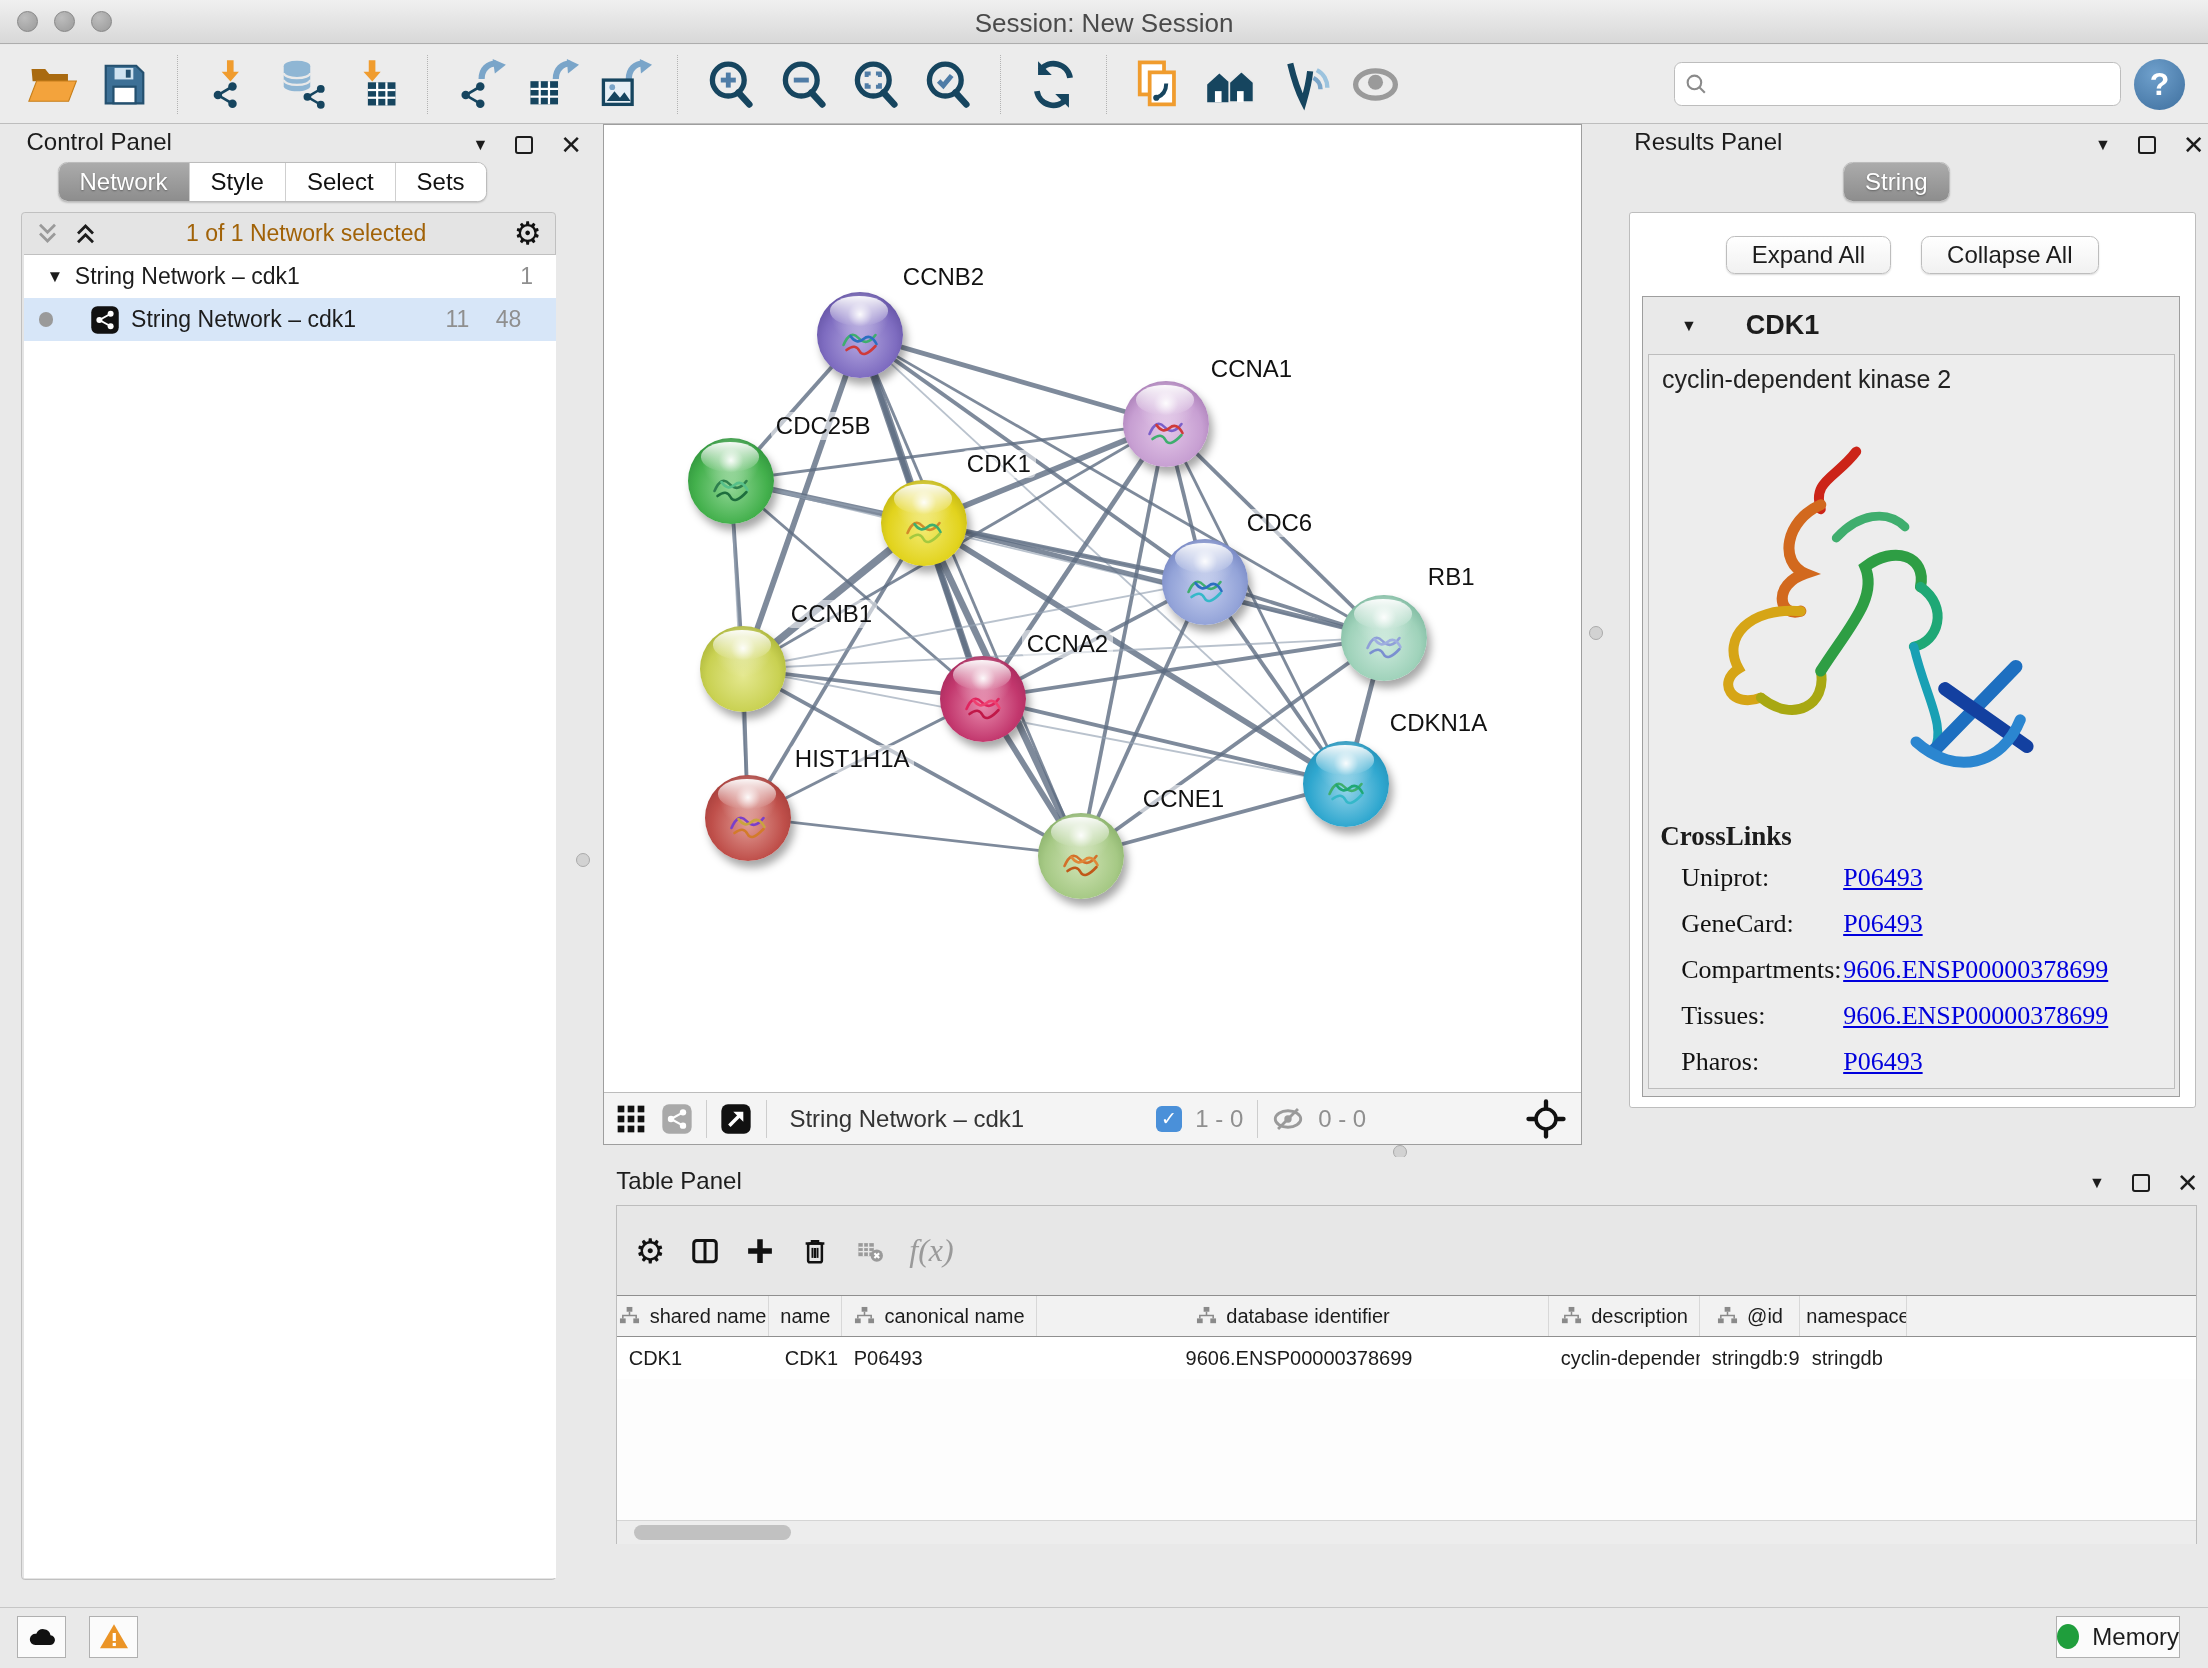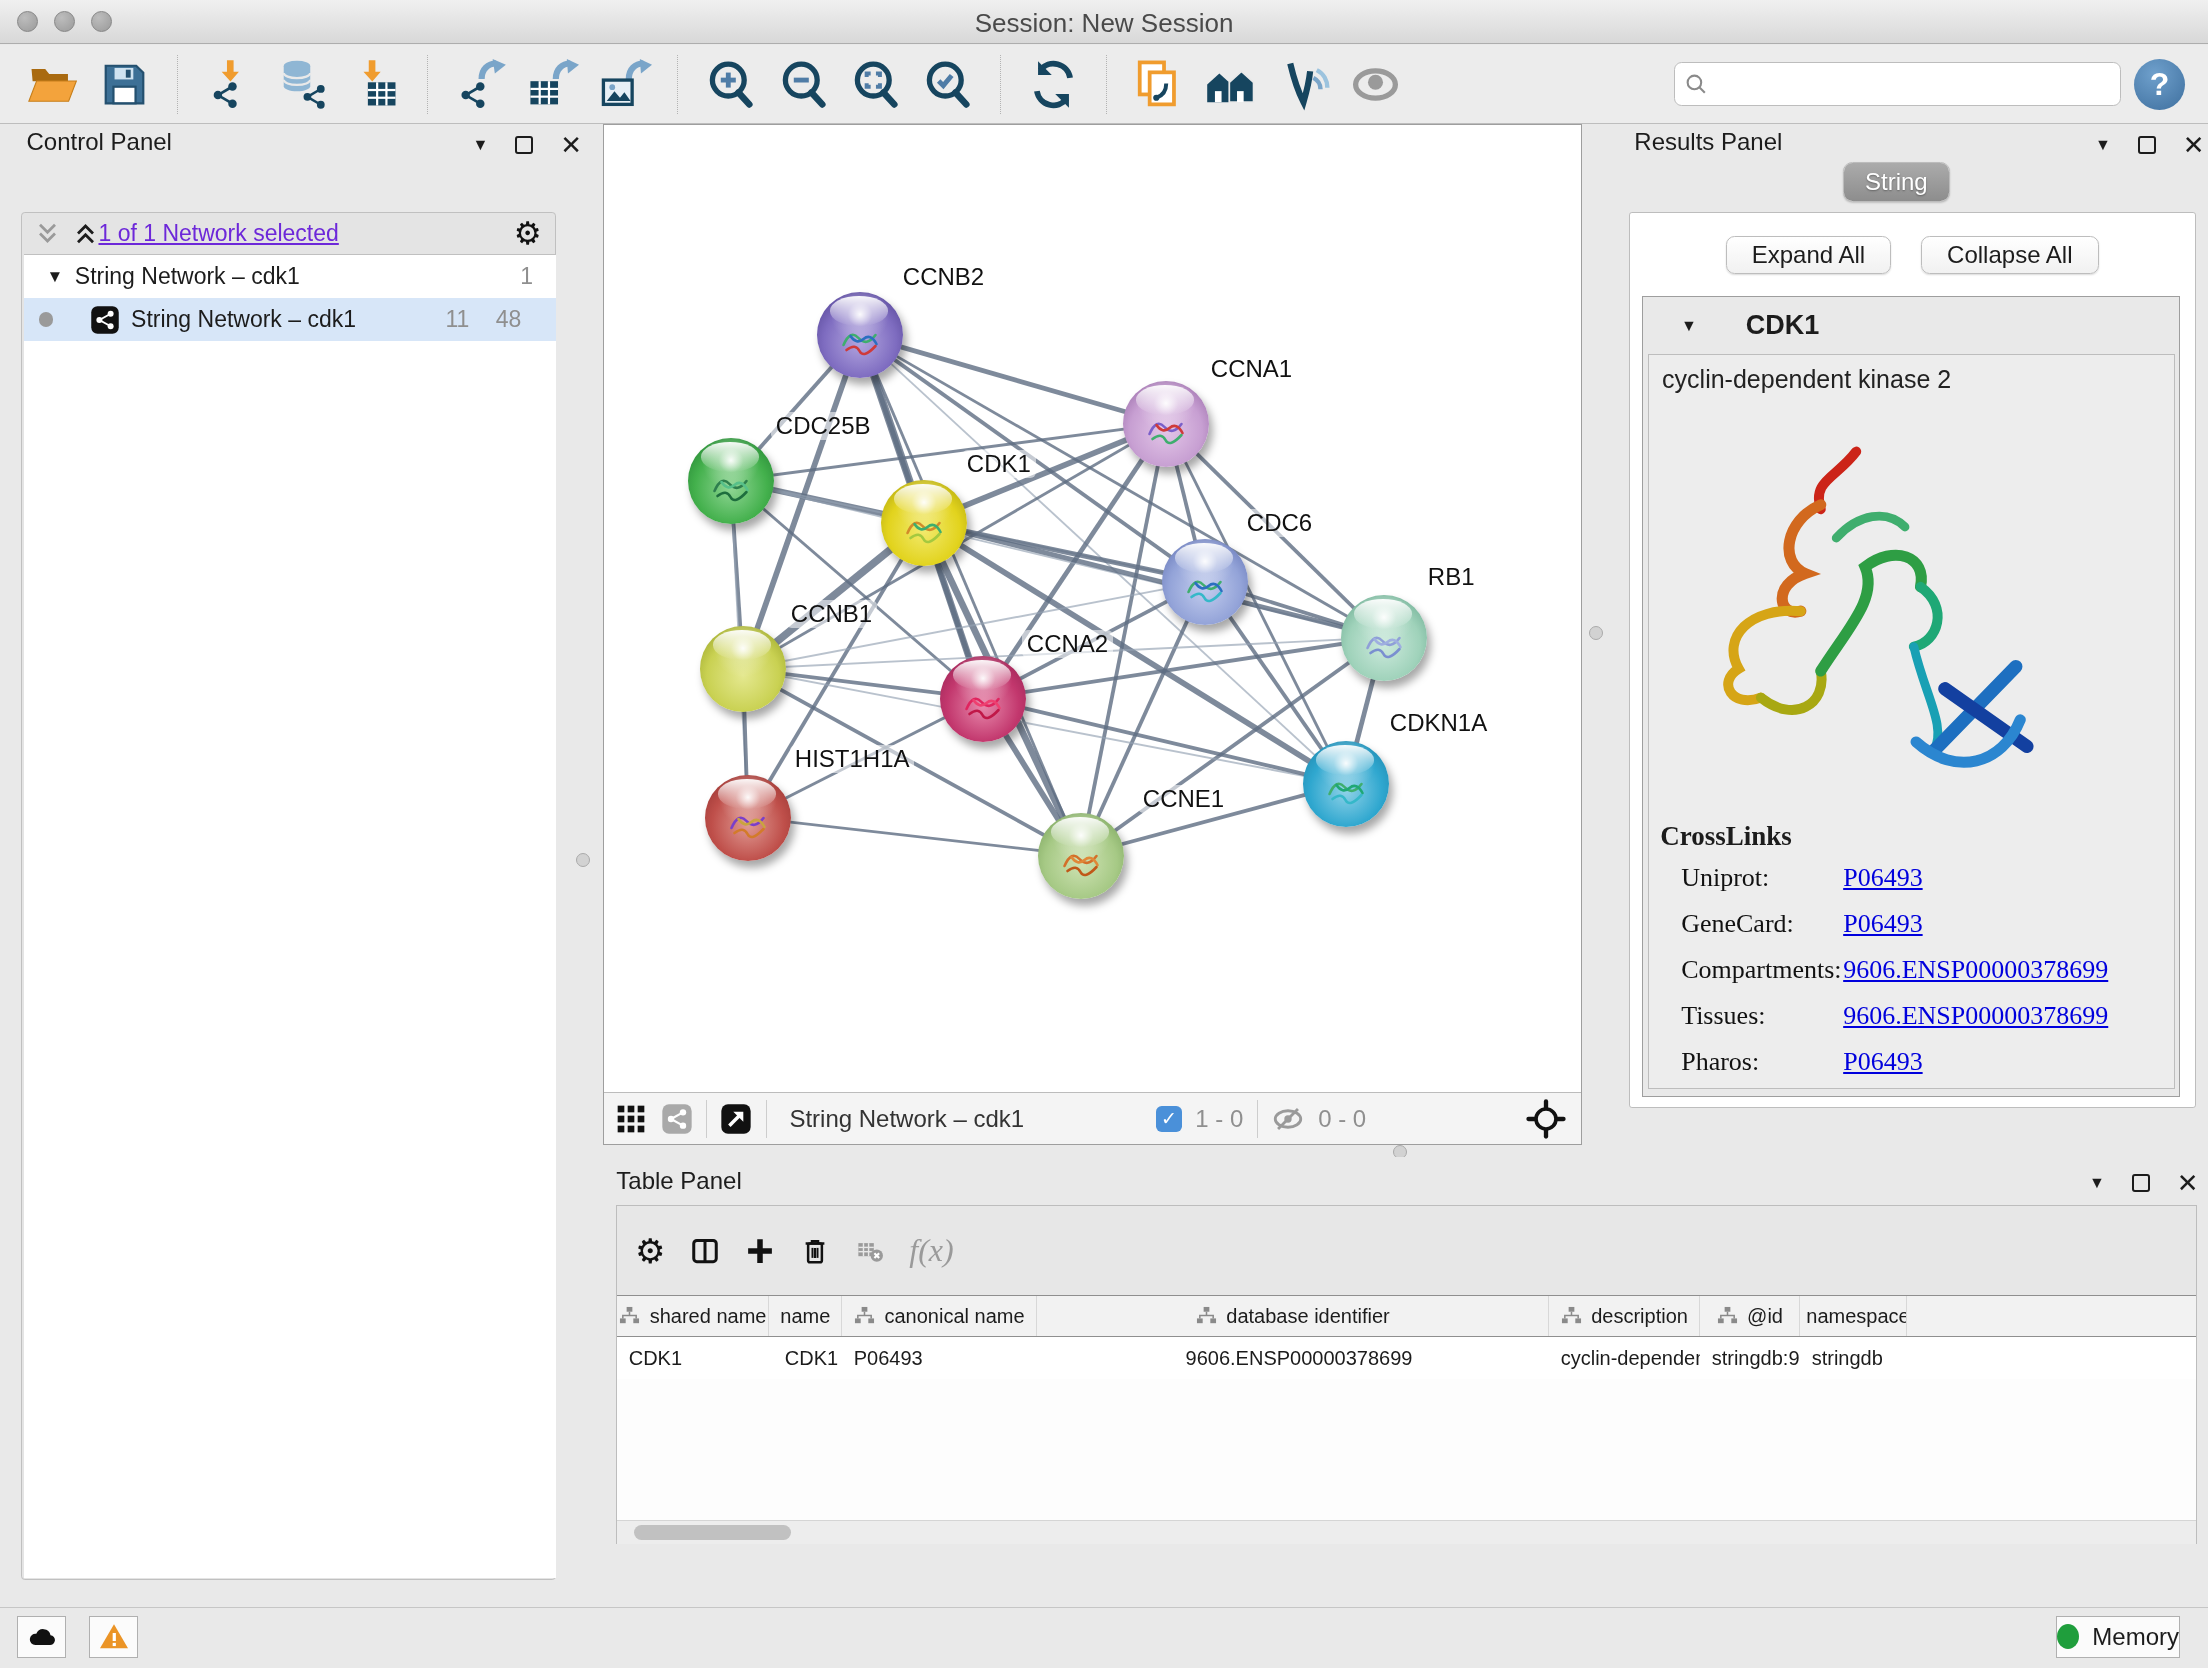--- a/index.html
+++ b/index.html
@@ -43,21 +43,21 @@
   .seg .segb{display:flex;align-items:center;justify-content:center;
     font-size:24px;color:#111;background:#fff;border-left:1px solid #cfcfcf;padding:0 21px;}
   .seg .segb:first-child{border-left:none;}
   .seg .segb.sel{background:linear-gradient(#ababab,#8d8d8d);color:#fff;
     text-shadow:0 1px 1.9px rgba(0,0,0,.35);}
   
   .cpanel{position:absolute;left:9.5px;top:124px;width:554px;height:1484px;background:#e9e9e9;}
   .cp-inner{position:absolute;left:11.4px;top:88px;width:535px;height:1368px;
     background:#e4e4e4;border:1px solid #c0c0c0;border-radius:3.8px;}
   .cp-bar{position:absolute;left:0;top:0;width:100%;height:40px;display:flex;align-items:center;padding:0 13.3px;}
-  .cp-bar .status{flex:1;font-size:23px;color:#6d28d9;text-decoration:underline;}
+  .cp-bar .status{flex:1;text-align:center;font-size:23px;color:#a16207;}
   .gear{font-size:31px;color:#111;line-height:1;font-family:"DejaVu Sans",sans-serif;}
   .cp-list{position:absolute;left:1.9px;top:41px;width:532px;height:1324px;background:#fff;
     border-top:1px solid #c0c0c0;}
   .tree-row{display:flex;align-items:center;height:43px;font-size:23px;gap:11.4px;padding:0 9.5px;}
   .tree-row .cnt{color:#8f8f8f;}
   .tree-row.sel{background:#d7e6f8;}
   .tree-caret{font-size:17px;margin-left:13.3px;}
   .tree-dot{width:14.3px;height:14.3px;border-radius:50%;background:#9a9a9a;margin-left:5.7px;}
   .tree-netico{width:30px;height:30px;margin-left:25px;}
   .sp{flex:1;}
@@ -319,20 +319,26 @@
 </div>
 
 <div class="cpanel">
   <div class="ph-row" style="left:17px;top:3.8px;">
     <span class="panel-title">Control Panel</span>
   </div>
   <div class="ph-row" style="left:463px;top:7.6px;gap:27px;">
     <span class="ph-caret">▼</span>
     <span class="ph-restore"></span>
     <span class="ph-close">✕</span>
+  </div>
+  <div class="seg" style="position:absolute;left:48px;top:38px;">
+    <span class="segb sel">Network</span>
+    <span class="segb">Style</span>
+    <span class="segb">Select</span>
+    <span class="segb">Sets</span>
   </div>
   <div class="cp-inner">
     <div class="cp-bar">
       <svg width="25" height="25" viewBox="0 0 20 20">
         <path d="M4 3l6 6 6-6M4 10l6 6 6-6" stroke="#9a9a9a" stroke-width="2.2" fill="none"></path>
         </svg>
       <svg width="25" height="25" viewBox="0 0 20 20" style="margin-left:13.3px">
         <path d="M4 17l6-6 6 6M4 10l6-6 6 6" stroke="#1c1c1c" stroke-width="2.2" fill="none"></path>
         </svg>
       <span class="status">1 of 1 Network selected</span>

